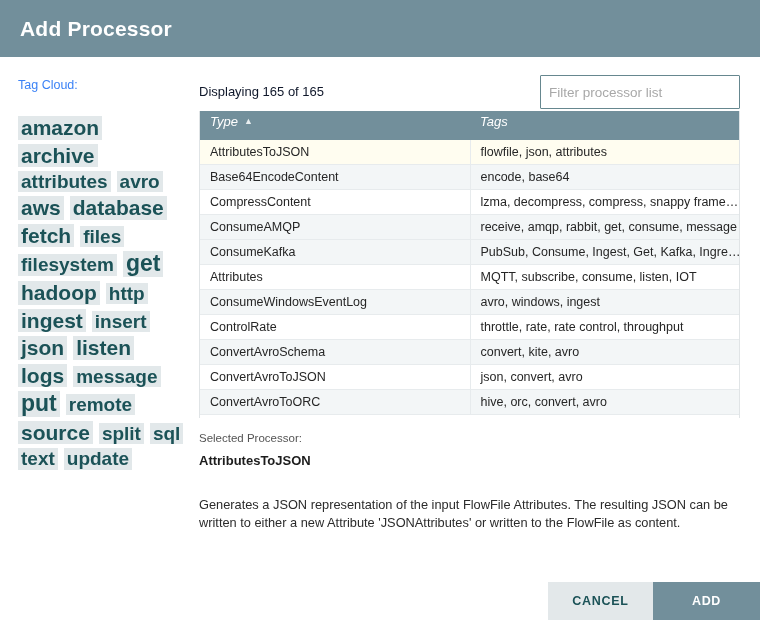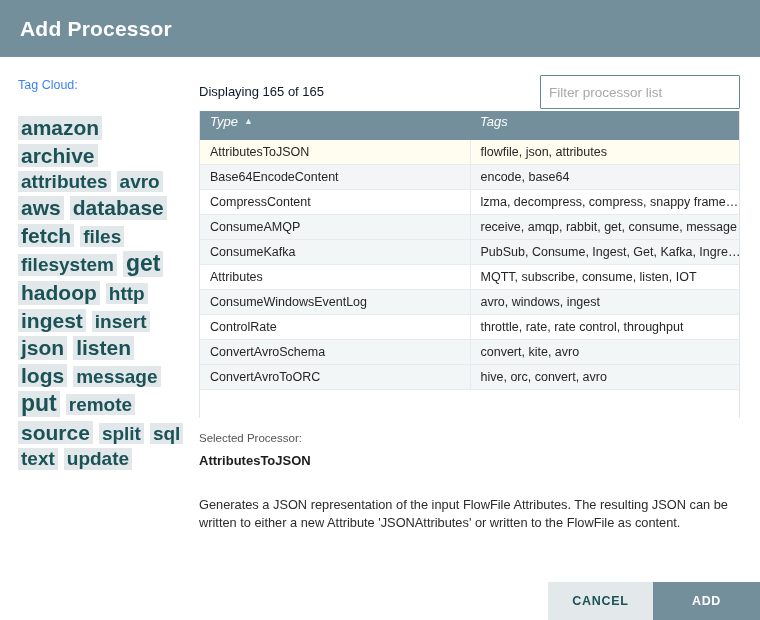--- a/index.html
+++ b/index.html
@@ -289,20 +289,24 @@
             <td>avro, windows, ingest</td>
           </tr>
           <tr class="even">
             <td class="type-cell">ControlRate</td>
             <td>throttle, rate, rate control, throughput</td>
           </tr>
           <tr class="odd">
             <td class="type-cell">ConvertAvroSchema</td>
             <td>convert, kite, avro</td>
           </tr>
+          <tr class="even">
+            <td class="type-cell">ConvertAvroToJSON</td>
+            <td>json, convert, avro</td>
+          </tr>
           <tr class="odd">
             <td class="type-cell">ConvertAvroToORC</td>
             <td>hive, orc, convert, avro</td>
           </tr>
         </tbody>
     </table>
   </div>
 
   <div class="selinfo">
     <div class="sel-label">Selected Processor:</div>

